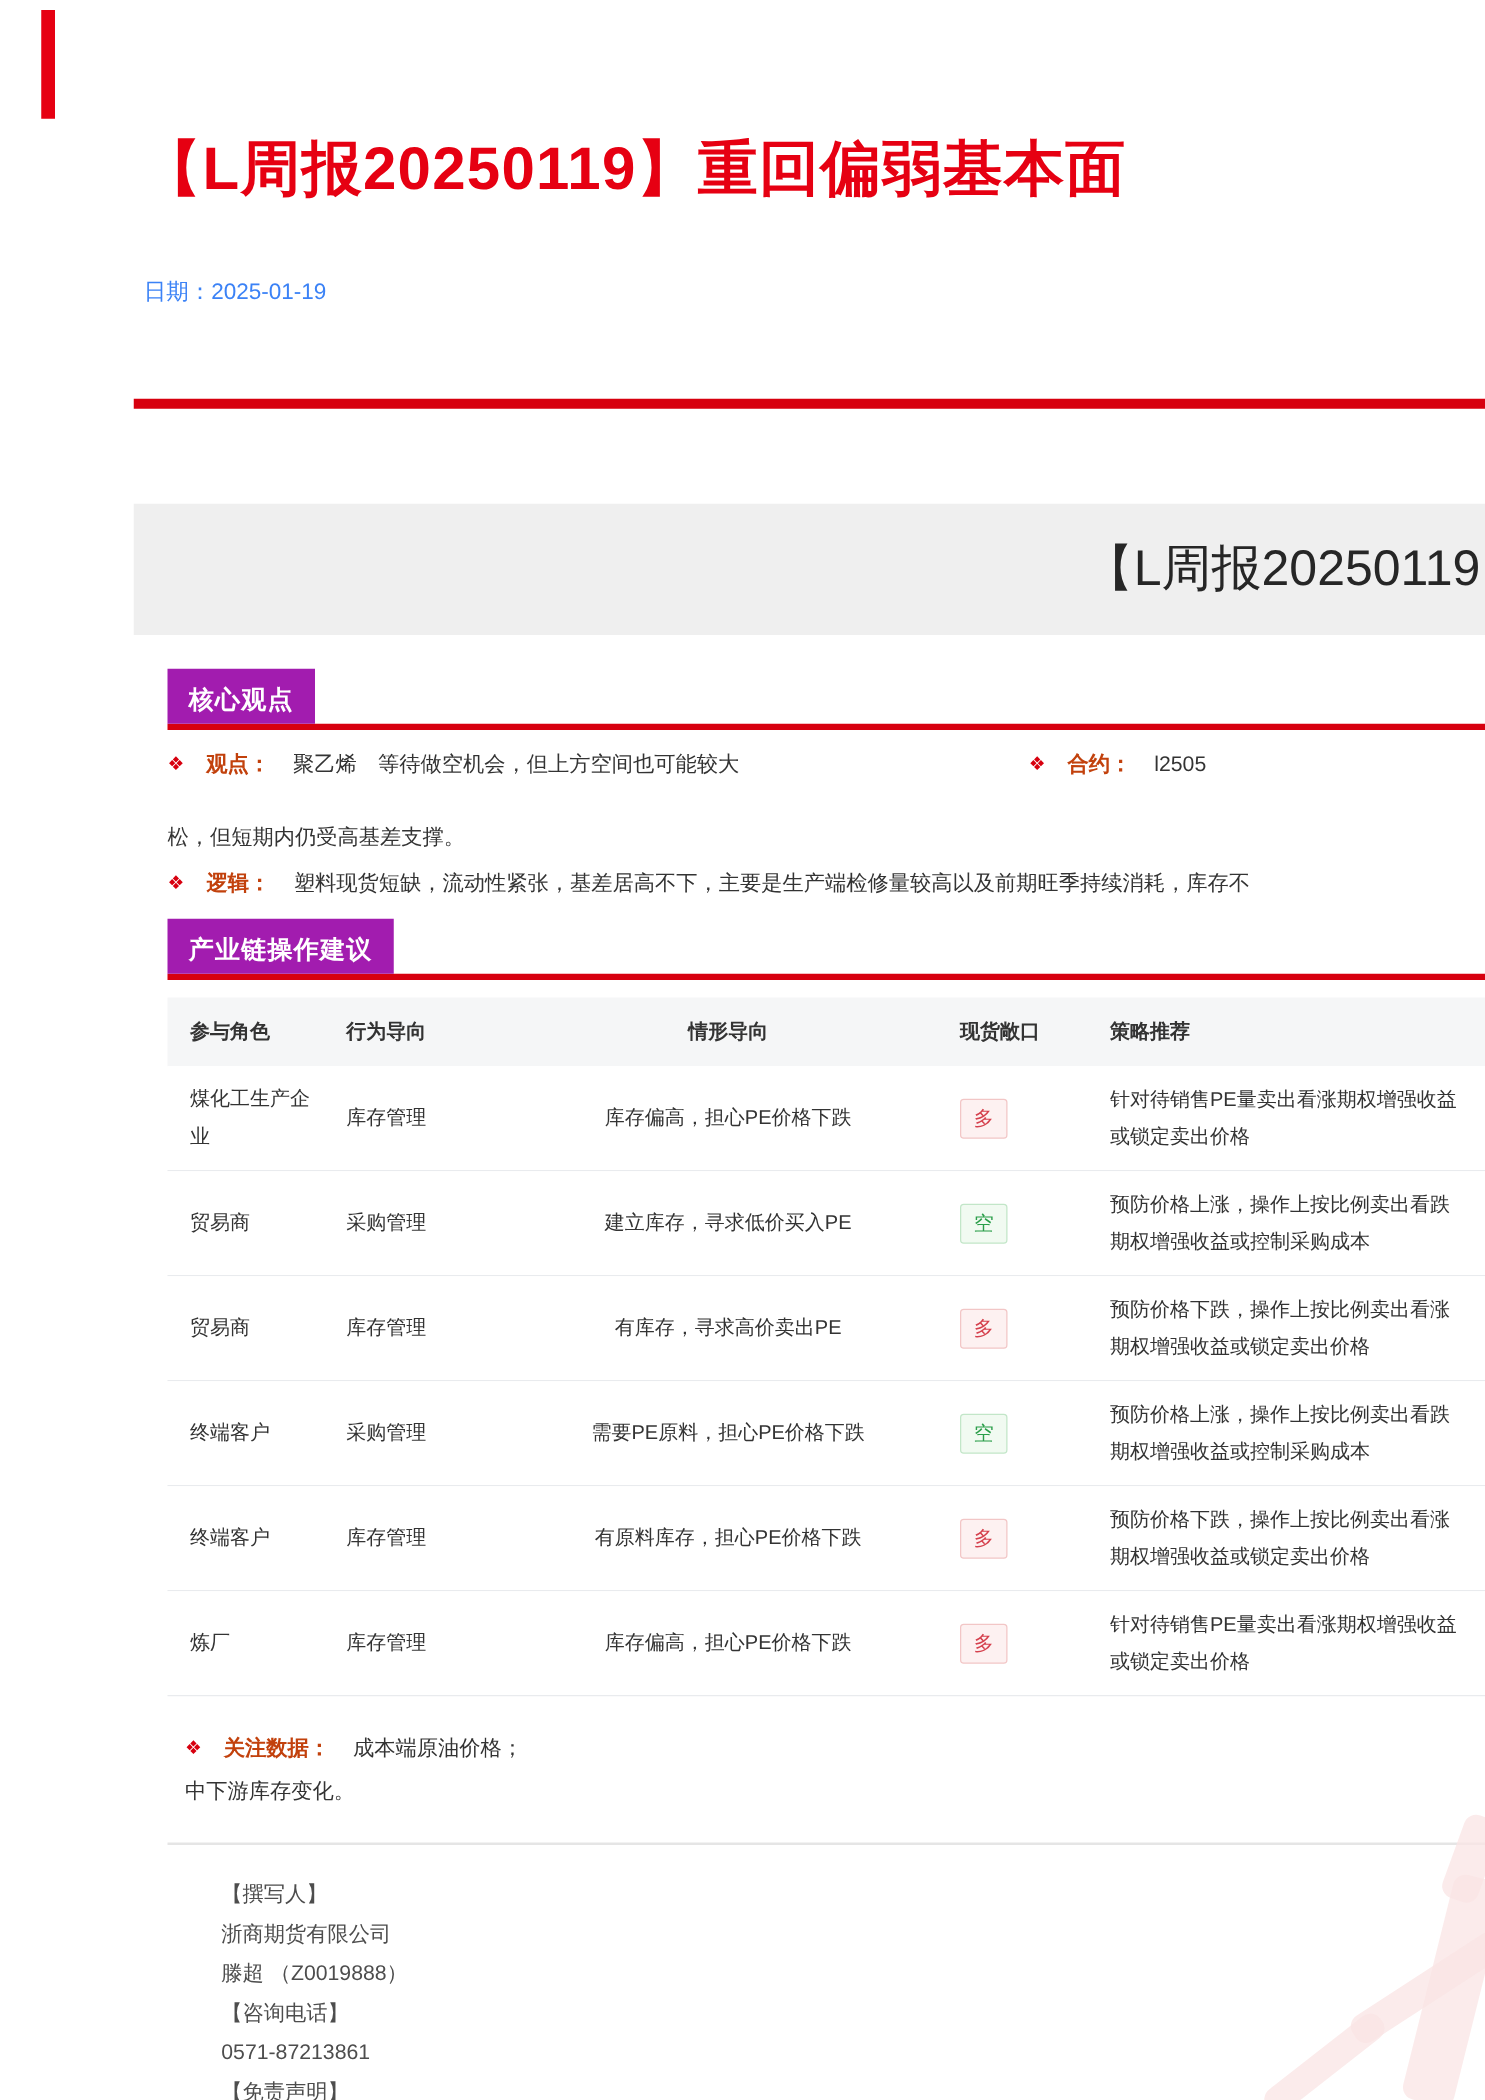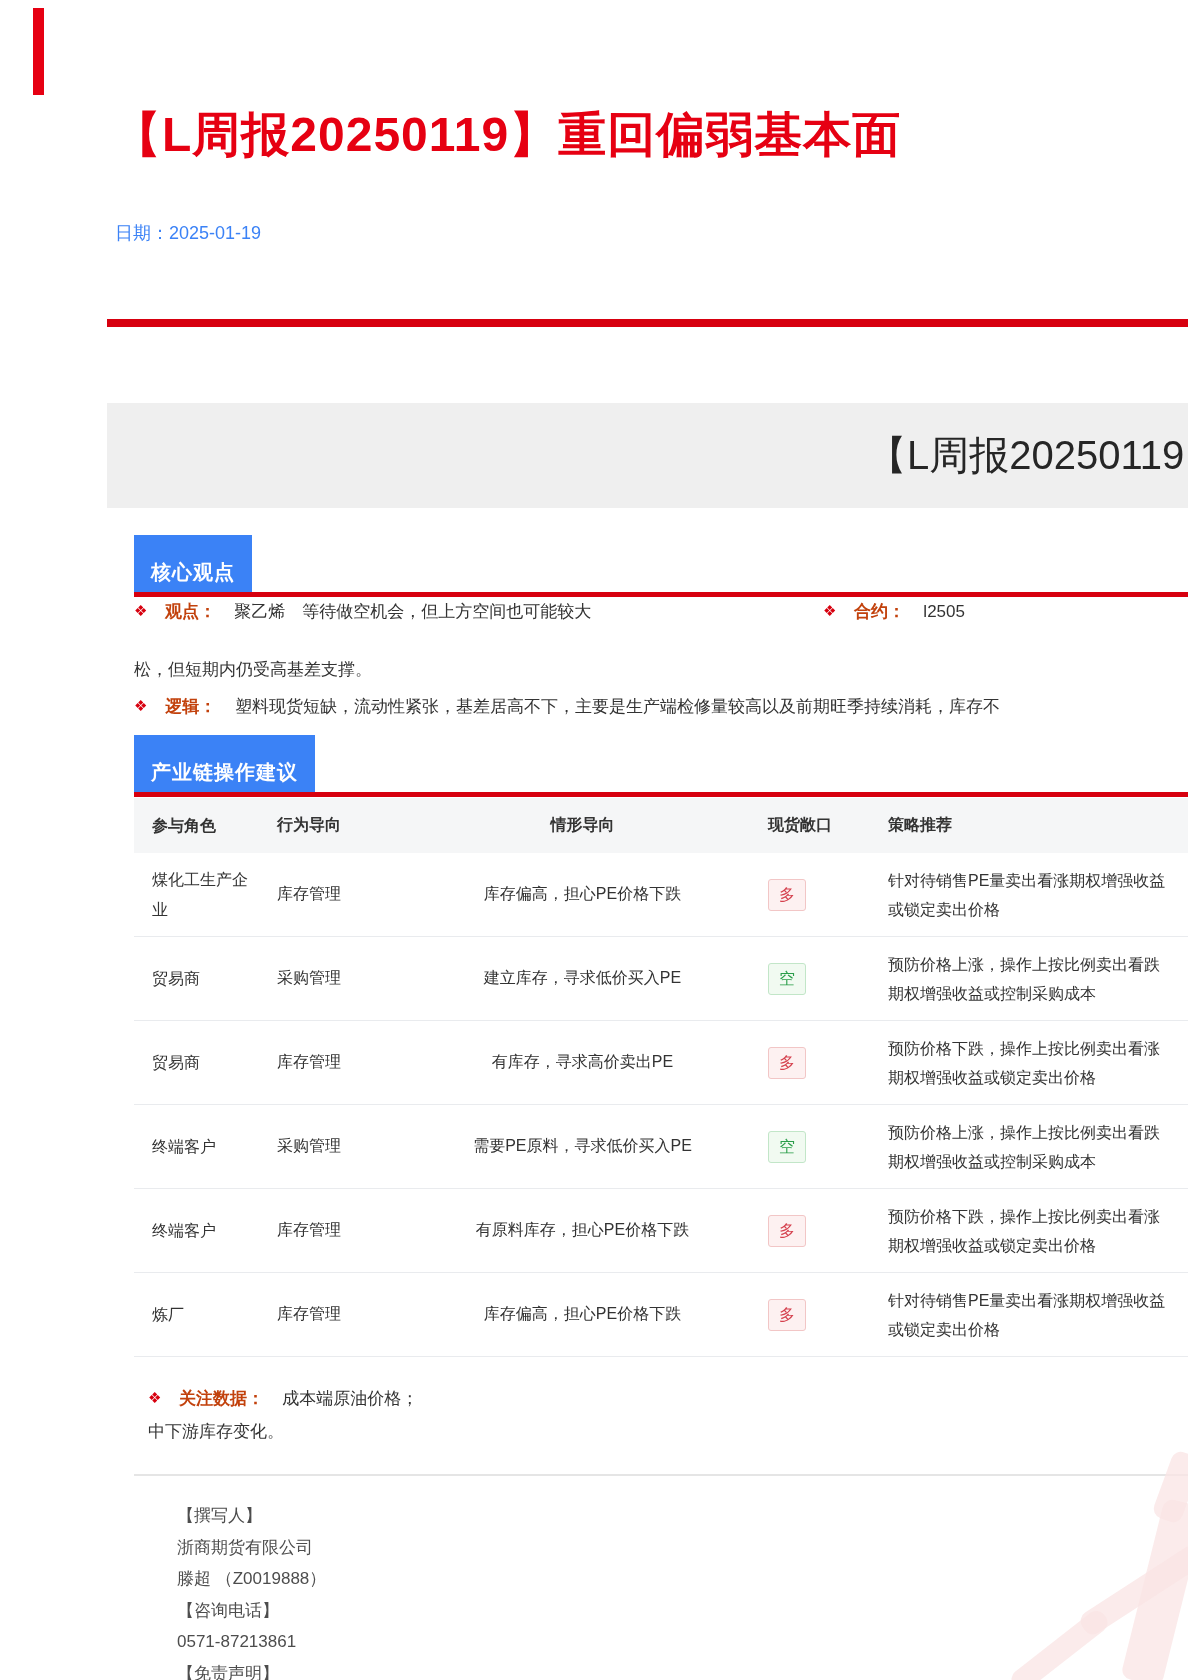--- a/index.html
+++ b/index.html
@@ -16,22 +16,22 @@
     color:#e60012; letter-spacing:1px; white-space:nowrap; }
   .doc-date { position:absolute; left:8px; top:221px; font-size:18px; color:#3b82f6; }
 
   .top-rule { position:absolute; left:0; top:319px; width:100%; height:8px; background:#d7000f; }
 
   .banner { position:absolute; left:0; top:403px; width:100%; height:105px; background:#efefef; }
   .banner-title { position:absolute; left:760px; top:0; height:105px; line-height:105px;
     font-size:40px; color:#262626; white-space:nowrap; }
 
   .section-head { position:absolute; left:27px; right:0; border-bottom:5px solid #d7000f; }
-  .section-head .tag { display:inline-block; background:#3b82f6; color:#ffffff;
-    font-size:20px; font-weight:bold; padding:24px 17px 6px; letter-spacing:1px; }
+  .section-head .tag { display:inline-block; background:#a21caf; color:#ffffff;
+    font-size:20px; font-weight:bold; padding:11px 17px 6px; letter-spacing:1px; }
   #head-core { top:535px; }
   #head-chain { top:735px; }
 
   .bullet { color:#d7000f; font-size:15px; margin-right:13px; position:relative; top:-1px; }
   .rlabel { color:#c2410c; font-size:17px; font-weight:bold; margin-right:14px; }
   .btext { color:#333; font-size:17px; }
 
   .viewpoint-row { position:absolute; left:27px; top:600px; white-space:nowrap; }
   .contract-group { position:absolute; left:689px; top:0; white-space:nowrap; }
 
@@ -156,21 +156,21 @@
           <div class="c5">
             <div class="sline">预防价格下跌，操作上按比例卖出看涨</div>
             <div class="sline">期权增强收益或锁定卖出价格</div>
           </div>
         </div>
         <div class="trow">
           <div class="c1">
             <div class="wrapcell">终端客户</div>
           </div>
           <div class="c2">采购管理</div>
-          <div class="c3">需要PE原料，寻求低价买入PE</div>
+          <div class="c3">需要PE原料，担心PE价格下跌</div>
           <div class="c4"><span class="badge short">空</span></div>
           <div class="c5">
             <div class="sline">预防价格上涨，操作上按比例卖出看跌</div>
             <div class="sline">期权增强收益或控制采购成本</div>
           </div>
         </div>
         <div class="trow">
           <div class="c1">
             <div class="wrapcell">终端客户</div>
           </div>

